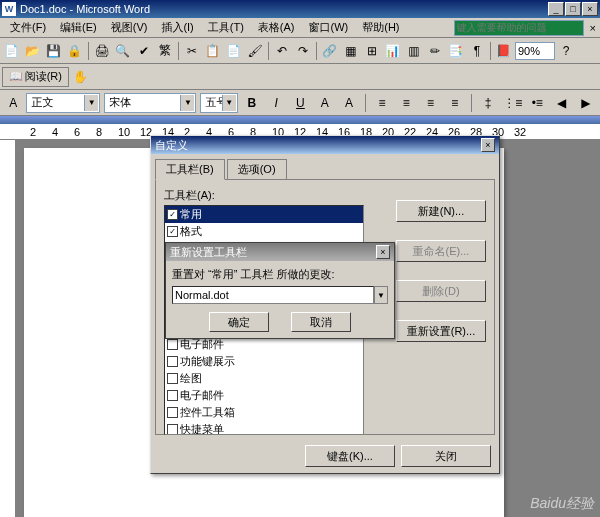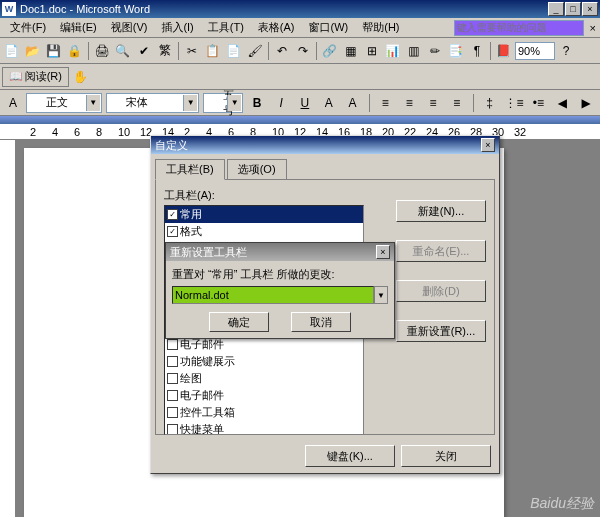--- a/index.html
+++ b/index.html
@@ -4,29 +4,29 @@
 <style>
 * { box-sizing: border-box; margin: 0; padding: 0; font-family: "SimSun", "宋体", sans-serif; font-size: 11px; }
 body { background: #fff; width: 600px; height: 517px; overflow: hidden; position: relative; }
 .titlebar { background: linear-gradient(#0a246a, #3a6ea5); color: #fff; height: 18px; display: flex; align-items: center; padding: 0 2px; }
 .titlebar .icon { width: 14px; height: 14px; background: #fff; margin-right: 4px; display: inline-flex; align-items: center; justify-content: center; color: #2b579a; font-weight: bold; font-size: 9px; }
 .titlebar .title { flex: 1; font-size: 11px; }
 .titlebar .winbtns { display: flex; gap: 1px; }
 .titlebar .winbtn { width: 16px; height: 14px; background: #c0c0c0; border: 1px solid #fff; border-right-color: #404040; border-bottom-color: #404040; display: flex; align-items: center; justify-content: center; font-size: 9px; color: #000; cursor: pointer; }
 .menubar { background: #d4d0c8; height: 20px; display: flex; align-items: center; padding: 0 4px; gap: 2px; border-bottom: 1px solid #808080; }
 .menubar .menuitem { padding: 2px 6px; cursor: pointer; }
-.menubar .help-input { margin-left: auto; width: 130px; height: 16px; border: 1px solid #7f9db9; background: #8b5cf6; padding: 0 2px; font-size: 10px; }
+.menubar .help-input { margin-left: auto; width: 130px; height: 16px; border: 1px solid #7f9db9; background: #15803d; padding: 0 2px; font-size: 10px; }
 .toolbar { background: #d4d0c8; height: 26px; display: flex; align-items: center; padding: 0 2px; gap: 1px; border-bottom: 1px solid #808080; }
 .tbtn { width: 20px; height: 20px; border: 1px solid transparent; display: inline-flex; align-items: center; justify-content: center; font-size: 12px; cursor: pointer; }
 .tsep { width: 1px; height: 18px; background: #808080; margin: 0 2px; }
 .zoom-box { width: 40px; height: 18px; border: 1px solid #7f9db9; background: #fff; display: inline-flex; align-items: center; padding: 0 2px; font-size: 10px; }
 .toolbar2 { background: #d4d0c8; height: 26px; display: flex; align-items: center; padding: 0 2px; gap: 2px; border-bottom: 1px solid #808080; }
 .reading-btn { height: 20px; padding: 0 6px; border: 1px solid #808080; background: #d4d0c8; display: flex; align-items: center; gap: 2px; }
 .toolbar3 { background: #d4d0c8; height: 26px; display: flex; align-items: center; padding: 0 4px; gap: 4px; border-bottom: 1px solid #808080; }
-.combo { height: 20px; border: 1px solid #7f9db9; background: #fff; display: inline-flex; align-items: center; padding: 0 19px; position: relative; }
+.combo { height: 20px; border: 1px solid #7f9db9; background: #fff; display: inline-flex; align-items: center; padding: 0 4px; position: relative; }
 .combo .arrow { position: absolute; right: 1px; top: 1px; width: 14px; height: 16px; background: #d4d0c8; border-left: 1px solid #7f9db9; display: flex; align-items: center; justify-content: center; font-size: 8px; }
 .style-combo { width: 80px; }
 .font-combo { width: 100px; }
 .size-combo { width: 40px; }
 .ftbtn { width: 22px; height: 20px; display: inline-flex; align-items: center; justify-content: center; font-size: 12px; cursor: pointer; border: 1px solid transparent; }
 .ftbtn.bold { font-weight: bold; }
 .ftbtn.ital { font-style: italic; }
 .ftbtn.underline { text-decoration: underline; }
 .doc-area { position: relative; background: #808080; height: 420px; }
 .doc-titlebar { background: linear-gradient(#7a96df, #4a6ea5); height: 8px; }
@@ -52,21 +52,21 @@
 .side-btns { position: absolute; right: 8px; top: 20px; display: flex; flex-direction: column; gap: 18px; }
 .dlg-btn { width: 90px; height: 22px; border: 1px solid #404040; border-top-color: #fff; border-left-color: #fff; background: #d4d0c8; cursor: pointer; display: flex; align-items: center; justify-content: center; }
 .dlg-btn.disabled { color: #808080; }
 .dialog-footer { display: flex; justify-content: flex-end; gap: 6px; padding: 6px 8px; }
 
 .subdialog { position: absolute; left: 165px; top: 242px; width: 230px; background: #d4d0c8; border: 1px solid #404040; box-shadow: 2px 2px 3px rgba(0,0,0,0.4); z-index: 50; }
 .subdialog .dialog-title { background: linear-gradient(#7a7a7a, #b0b0b0); }
 .sub-body { padding: 6px; }
 .sub-body .msg { margin-bottom: 4px; }
 .sub-body .input-row { display: flex; align-items: center; }
-.sub-body input { flex: 1; height: 18px; border: 1px inset #808080; padding: 0 2px; background: #84cc16; }
+.sub-body input { flex: 1; height: 18px; border: 1px inset #808080; padding: 0 2px; background: #ffffff; }
 .sub-body .drop { width: 14px; height: 18px; background: #d4d0c8; border: 1px solid #808080; display: flex; align-items: center; justify-content: center; font-size: 8px; }
 .sub-btns { display: flex; justify-content: center; gap: 22px; margin-top: 8px; }
 .sub-btns .dlg-btn { width: 60px; height: 20px; }
 
 .watermark { position: absolute; right: 6px; bottom: 4px; color: rgba(255,255,255,0.6); font-size: 14px; font-style: italic; }
 </style>
 </head>
 <body>
 
 <div class="titlebar">

